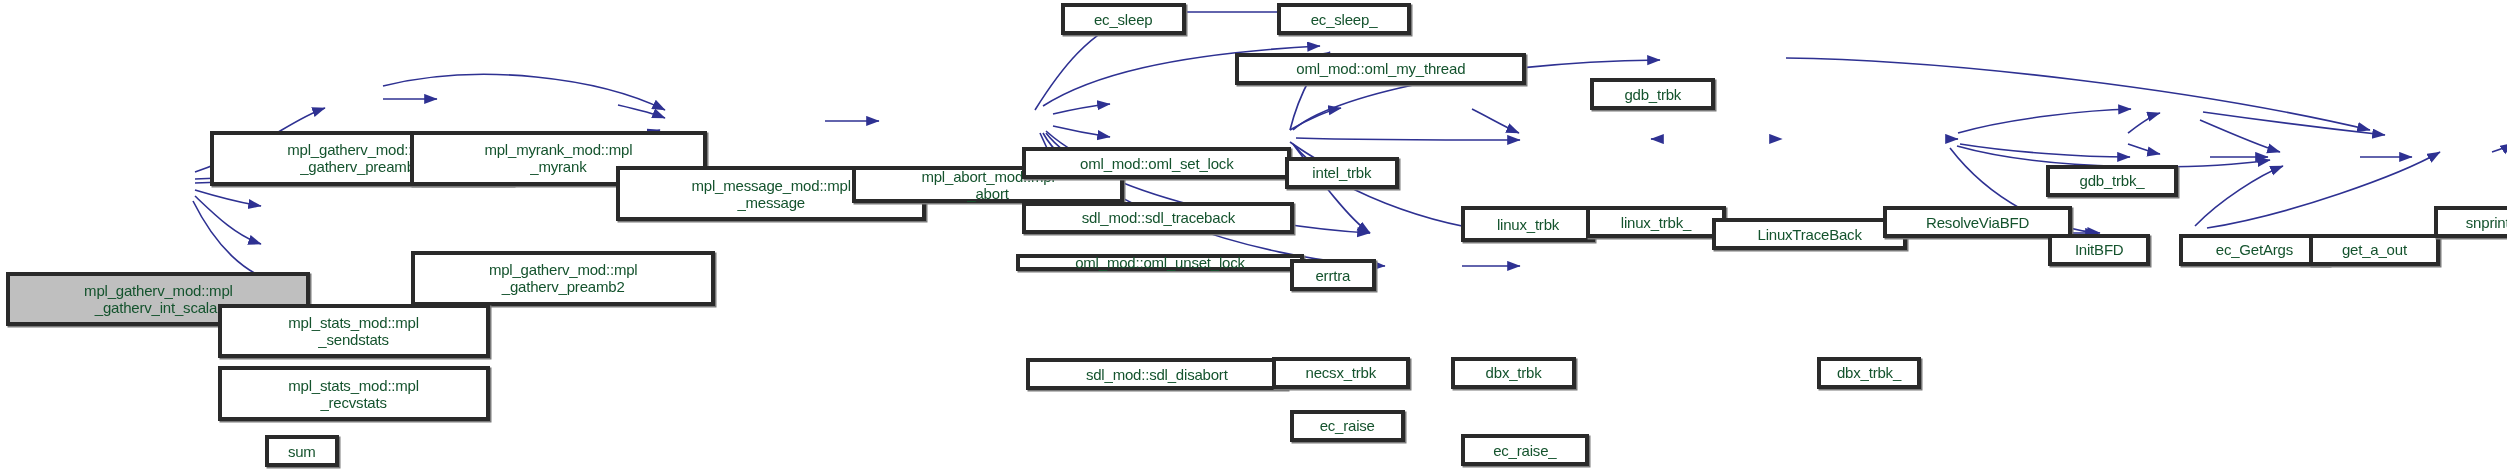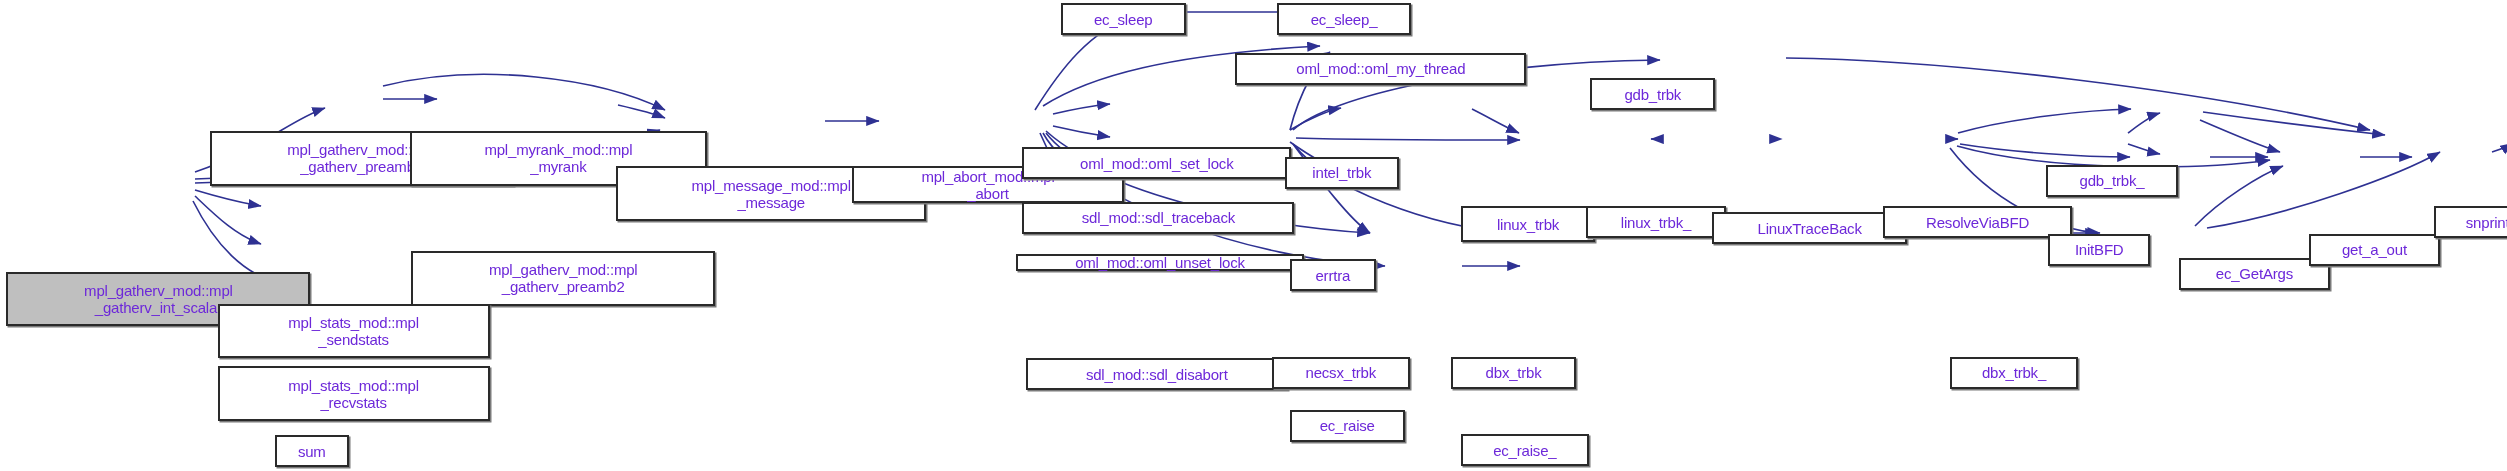--- a/index.html
+++ b/index.html
@@ -19,23 +19,23 @@
     position: absolute;
     left: 0;
     top: 0;
     width: 2507px;
     height: 471px;
     pointer-events: none;
   }
   .node {
     position: absolute;
     box-sizing: border-box;
-    border: 2px solid #d946ef;
+    border: 4px solid #d946ef;
     background: #ffffff;
-    color: #6d28d9;
+    color: #14532d;
     font-size: 15px;
     line-height: 17px;
     text-align: center;
     display: flex;
     flex-direction: column;
     align-items: center;
     justify-content: center;
     white-space: pre-line;
     letter-spacing: -0.2px;
     box-shadow: 1.5px 1.5px 0 0 #7a7a7a;
@@ -117,43 +117,43 @@
       <div class="node" style="left: 209.6px; top: 131.2px; width: 304px; height: 54.4px; background: rgb(255, 255, 255); border-color: rgb(42, 42, 42); box-shadow: rgb(122, 122, 122) 1.5px 1.5px 0px 0px;"><span class="node-label">mpl_gatherv_mod::mpl
 _gatherv_preamb1</span></div>
       <div class="node" style="left: 409.6px; top: 131.2px; width: 297.6px; height: 54.4px; background: rgb(255, 255, 255); border-color: rgb(42, 42, 42); box-shadow: rgb(122, 122, 122) 1.5px 1.5px 0px 0px;"><span class="node-label">mpl_myrank_mod::mpl
 _myrank</span></div>
       <div class="node" style="left: 411.2px; top: 251.2px; width: 304px; height: 54.4px; background: rgb(255, 255, 255); border-color: rgb(42, 42, 42); box-shadow: rgb(122, 122, 122) 1.5px 1.5px 0px 0px;"><span class="node-label">mpl_gatherv_mod::mpl
 _gatherv_preamb2</span></div>
       <div class="node" style="left: 217.6px; top: 304px; width: 272px; height: 54.4px; background: rgb(255, 255, 255); border-color: rgb(42, 42, 42); box-shadow: rgb(122, 122, 122) 1.5px 1.5px 0px 0px;"><span class="node-label">mpl_stats_mod::mpl
 _sendstats</span></div>
       <div class="node" style="left: 217.6px; top: 366.4px; width: 272px; height: 54.4px; background: rgb(255, 255, 255); border-color: rgb(42, 42, 42); box-shadow: rgb(122, 122, 122) 1.5px 1.5px 0px 0px;"><span class="node-label">mpl_stats_mod::mpl
 _recvstats</span></div>
-      <div class="node" style="left: 275px; top: 435.2px; width: 73.6px; height: 32px; background: rgb(255, 255, 255); border-color: rgb(42, 42, 42); box-shadow: rgb(122, 122, 122) 1.5px 1.5px 0px 0px;"><span class="node-label">sum</span></div>
+      <div class="node" style="left: 265px; top: 435.2px; width: 73.6px; height: 32px; background: rgb(255, 255, 255); border-color: rgb(42, 42, 42); box-shadow: rgb(122, 122, 122) 1.5px 1.5px 0px 0px;"><span class="node-label">sum</span></div>
       <div class="node" style="left: 616px; top: 166.4px; width: 310.4px; height: 54.4px; background: rgb(255, 255, 255); border-color: rgb(42, 42, 42); box-shadow: rgb(122, 122, 122) 1.5px 1.5px 0px 0px;"><span class="node-label">mpl_message_mod::mpl
 _message</span></div>
       <div class="node" style="left: 824px; top: 166.4px; width: 272px; height: 37px; background: rgb(255, 255, 255); border-color: rgb(42, 42, 42); box-shadow: rgb(122, 122, 122) 1.5px 1.5px 0px 0px; margin-left: 28px;"><span class="node-label">mpl_abort_mod::mpl
 _abort</span></div>
       <div class="node" style="left: 1060.8px; top: 3.2px; width: 124.8px; height: 32px; background: rgb(255, 255, 255); border-color: rgb(42, 42, 42); box-shadow: rgb(122, 122, 122) 1.5px 1.5px 0px 0px;"><span class="node-label">ec_sleep</span></div>
       <div class="node" style="left: 1276.8px; top: 3.2px; width: 134.4px; height: 32px; background: rgb(255, 255, 255); border-color: rgb(42, 42, 42); box-shadow: rgb(122, 122, 122) 1.5px 1.5px 0px 0px;"><span class="node-label">ec_sleep_</span></div>
       <div class="node" style="left: 1235.2px; top: 52.8px; width: 291.2px; height: 32px; background: rgb(255, 255, 255); border-color: rgb(42, 42, 42); box-shadow: rgb(122, 122, 122) 1.5px 1.5px 0px 0px;"><span class="node-label">oml_mod::oml_my_thread</span></div>
       <div class="node" style="left: 1590.4px; top: 78.4px; width: 124.8px; height: 32px; background: rgb(255, 255, 255); border-color: rgb(42, 42, 42); box-shadow: rgb(122, 122, 122) 1.5px 1.5px 0px 0px;"><span class="node-label">gdb_trbk</span></div>
       <div class="node" style="left: 1022.4px; top: 147.2px; width: 268.8px; height: 32px; background: rgb(255, 255, 255); border-color: rgb(42, 42, 42); box-shadow: rgb(122, 122, 122) 1.5px 1.5px 0px 0px;"><span class="node-label">oml_mod::oml_set_lock</span></div>
       <div class="node" style="left: 1022.4px; top: 201.6px; width: 272px; height: 32px; background: rgb(255, 255, 255); border-color: rgb(42, 42, 42); box-shadow: rgb(122, 122, 122) 1.5px 1.5px 0px 0px;"><span class="node-label">sdl_mod::sdl_traceback</span></div>
       <div class="node" style="left: 1016px; top: 254.4px; width: 288px; height: 17px; background: rgb(255, 255, 255); border-color: rgb(42, 42, 42); box-shadow: rgb(122, 122, 122) 1.5px 1.5px 0px 0px;"><span class="node-label">oml_mod::oml_unset_lock</span></div>
       <div class="node" style="left: 1025.6px; top: 350.4px; width: 262.4px; height: 32px; background: rgb(255, 255, 255); border-color: rgb(42, 42, 42); box-shadow: rgb(122, 122, 122) 1.5px 1.5px 0px 0px; margin-top: 8px;"><span class="node-label">sdl_mod::sdl_disabort</span></div>
       <div class="node" style="left: 1284.8px; top: 156.8px; width: 114px; height: 32px; background: rgb(255, 255, 255); border-color: rgb(42, 42, 42); box-shadow: rgb(122, 122, 122) 1.5px 1.5px 0px 0px;"><span class="node-label">intel_trbk</span></div>
       <div class="node" style="left: 1289.6px; top: 259.2px; width: 86.4px; height: 32px; background: rgb(255, 255, 255); border-color: rgb(42, 42, 42); box-shadow: rgb(122, 122, 122) 1.5px 1.5px 0px 0px;"><span class="node-label">errtra</span></div>
       <div class="node" style="left: 1272px; top: 356.8px; width: 137.6px; height: 32px; background: rgb(255, 255, 255); border-color: rgb(42, 42, 42); box-shadow: rgb(122, 122, 122) 1.5px 1.5px 0px 0px;"><span class="node-label">necsx_trbk</span></div>
       <div class="node" style="left: 1289.6px; top: 409.6px; width: 115.2px; height: 32px; background: rgb(255, 255, 255); border-color: rgb(42, 42, 42); box-shadow: rgb(122, 122, 122) 1.5px 1.5px 0px 0px;"><span class="node-label">ec_raise</span></div>
       <div class="node" style="left: 1460.8px; top: 434px; width: 128px; height: 32px; background: rgb(255, 255, 255); border-color: rgb(42, 42, 42); box-shadow: rgb(122, 122, 122) 1.5px 1.5px 0px 0px;"><span class="node-label">ec_raise_</span></div>
       <div class="node" style="left: 1460.8px; top: 206.4px; width: 134.4px; height: 36px; background: rgb(255, 255, 255); border-color: rgb(42, 42, 42); box-shadow: rgb(122, 122, 122) 1.5px 1.5px 0px 0px;"><span class="node-label">linux_trbk</span></div>
       <div class="node" style="left: 1451.2px; top: 356.8px; width: 124.8px; height: 32px; background: rgb(255, 255, 255); border-color: rgb(42, 42, 42); box-shadow: rgb(122, 122, 122) 1.5px 1.5px 0px 0px;"><span class="node-label">dbx_trbk</span></div>
       <div class="node" style="left: 1585.6px; top: 206.4px; width: 140.8px; height: 32px; background: rgb(255, 255, 255); border-color: rgb(42, 42, 42); box-shadow: rgb(122, 122, 122) 1.5px 1.5px 0px 0px;"><span class="node-label">linux_trbk_</span></div>
-      <div class="node" style="left: 1712px; top: 212px; width: 195.2px; height: 32px; background: rgb(255, 255, 255); border-color: rgb(42, 42, 42); box-shadow: rgb(122, 122, 122) 1.5px 1.5px 0px 0px;"><span class="node-label">LinuxTraceBack</span></div>
+      <div class="node" style="left: 1712px; top: 218px; width: 195.2px; height: 32px; background: rgb(255, 255, 255); border-color: rgb(42, 42, 42); box-shadow: rgb(122, 122, 122) 1.5px 1.5px 0px 0px;"><span class="node-label">LinuxTraceBack</span></div>
       <div class="node" style="left: 1883.2px; top: 206.4px; width: 188.8px; height: 32px; background: rgb(255, 255, 255); border-color: rgb(42, 42, 42); box-shadow: rgb(122, 122, 122) 1.5px 1.5px 0px 0px;"><span class="node-label">ResolveViaBFD</span></div>
       <div class="node" style="left: 2048px; top: 233.6px; width: 102.4px; height: 32px; background: rgb(255, 255, 255); border-color: rgb(42, 42, 42); box-shadow: rgb(122, 122, 122) 1.5px 1.5px 0px 0px;"><span class="node-label">InitBFD</span></div>
       <div class="node" style="left: 2046.4px; top: 164.8px; width: 131.2px; height: 32px; background: rgb(255, 255, 255); border-color: rgb(42, 42, 42); box-shadow: rgb(122, 122, 122) 1.5px 1.5px 0px 0px;"><span class="node-label">gdb_trbk_</span></div>
-      <div class="node" style="left: 2179.2px; top: 233.6px; width: 150.4px; height: 32px; background: rgb(255, 255, 255); border-color: rgb(42, 42, 42); box-shadow: rgb(122, 122, 122) 1.5px 1.5px 0px 0px; margin-top: 24px;"><span class="node-label">ec_GetArgs</span></div>
+      <div class="node" style="left: 2179.2px; top: 233.6px; width: 150.4px; height: 32px; background: rgb(255, 255, 255); border-color: rgb(42, 42, 42); box-shadow: rgb(122, 122, 122) 1.5px 1.5px 0px 0px;"><span class="node-label">ec_GetArgs</span></div>
       <div class="node" style="left: 2308.8px; top: 233.6px; width: 131.2px; height: 32px; background: rgb(255, 255, 255); border-color: rgb(42, 42, 42); box-shadow: rgb(122, 122, 122) 1.5px 1.5px 0px 0px;"><span class="node-label">get_a_out</span></div>
       <div class="node" style="left: 2433.6px; top: 206.4px; width: 112px; height: 32px; background: rgb(255, 255, 255); border-color: rgb(42, 42, 42); box-shadow: rgb(122, 122, 122) 1.5px 1.5px 0px 0px;"><span class="node-label">snprintf</span></div>
-      <div class="node" style="left: 1950px; top: 356.8px; width: 128px; height: 32px; background: rgb(255, 255, 255); border-color: rgb(42, 42, 42); box-shadow: rgb(122, 122, 122) 1.5px 1.5px 0px 0px;"><span class="node-label">dbx_trbk_</span></div>
+      <div class="node" style="left: 1817px; top: 356.8px; width: 104px; height: 32px; background: rgb(255, 255, 255); border-color: rgb(42, 42, 42); box-shadow: rgb(122, 122, 122) 1.5px 1.5px 0px 0px;"><span class="node-label">dbx_trbk_</span></div>
     </div>
 </div>
 
 </body></html>

